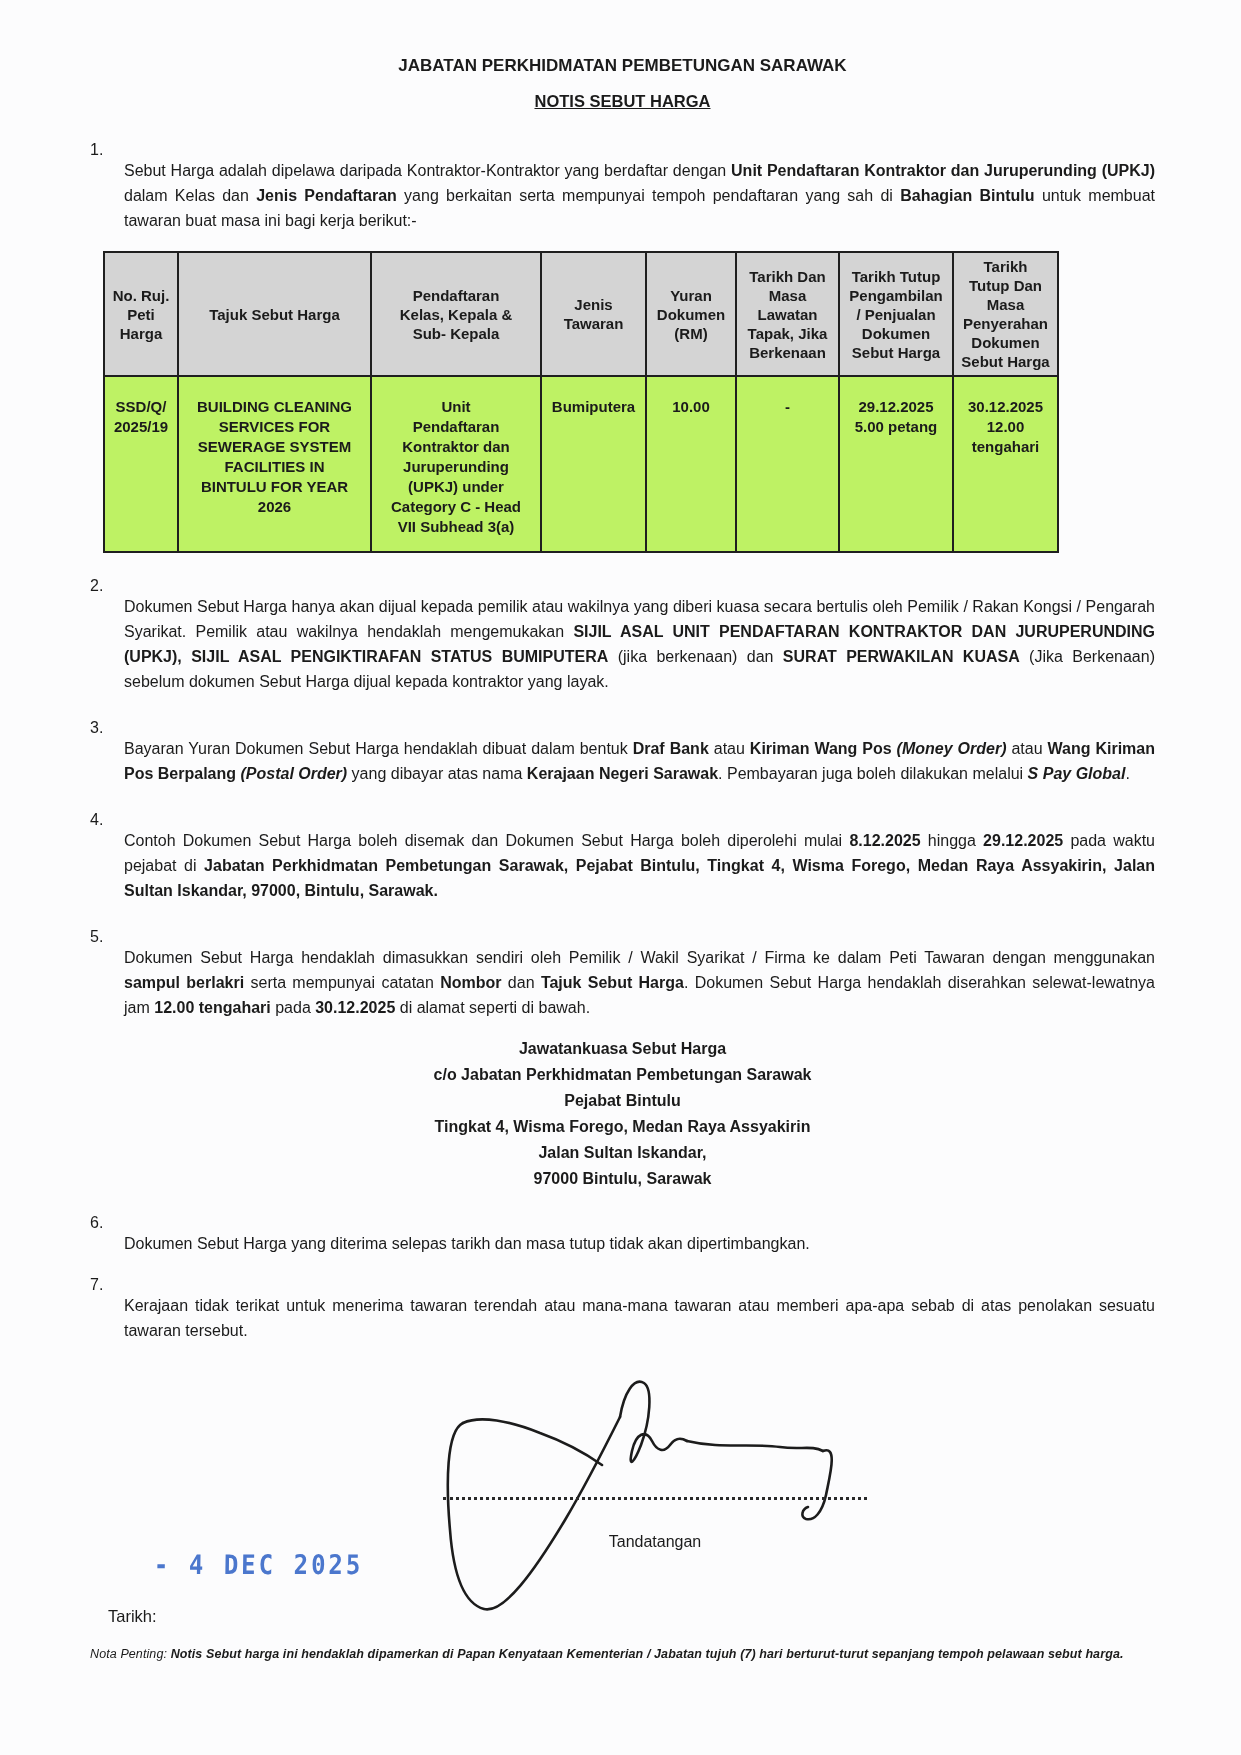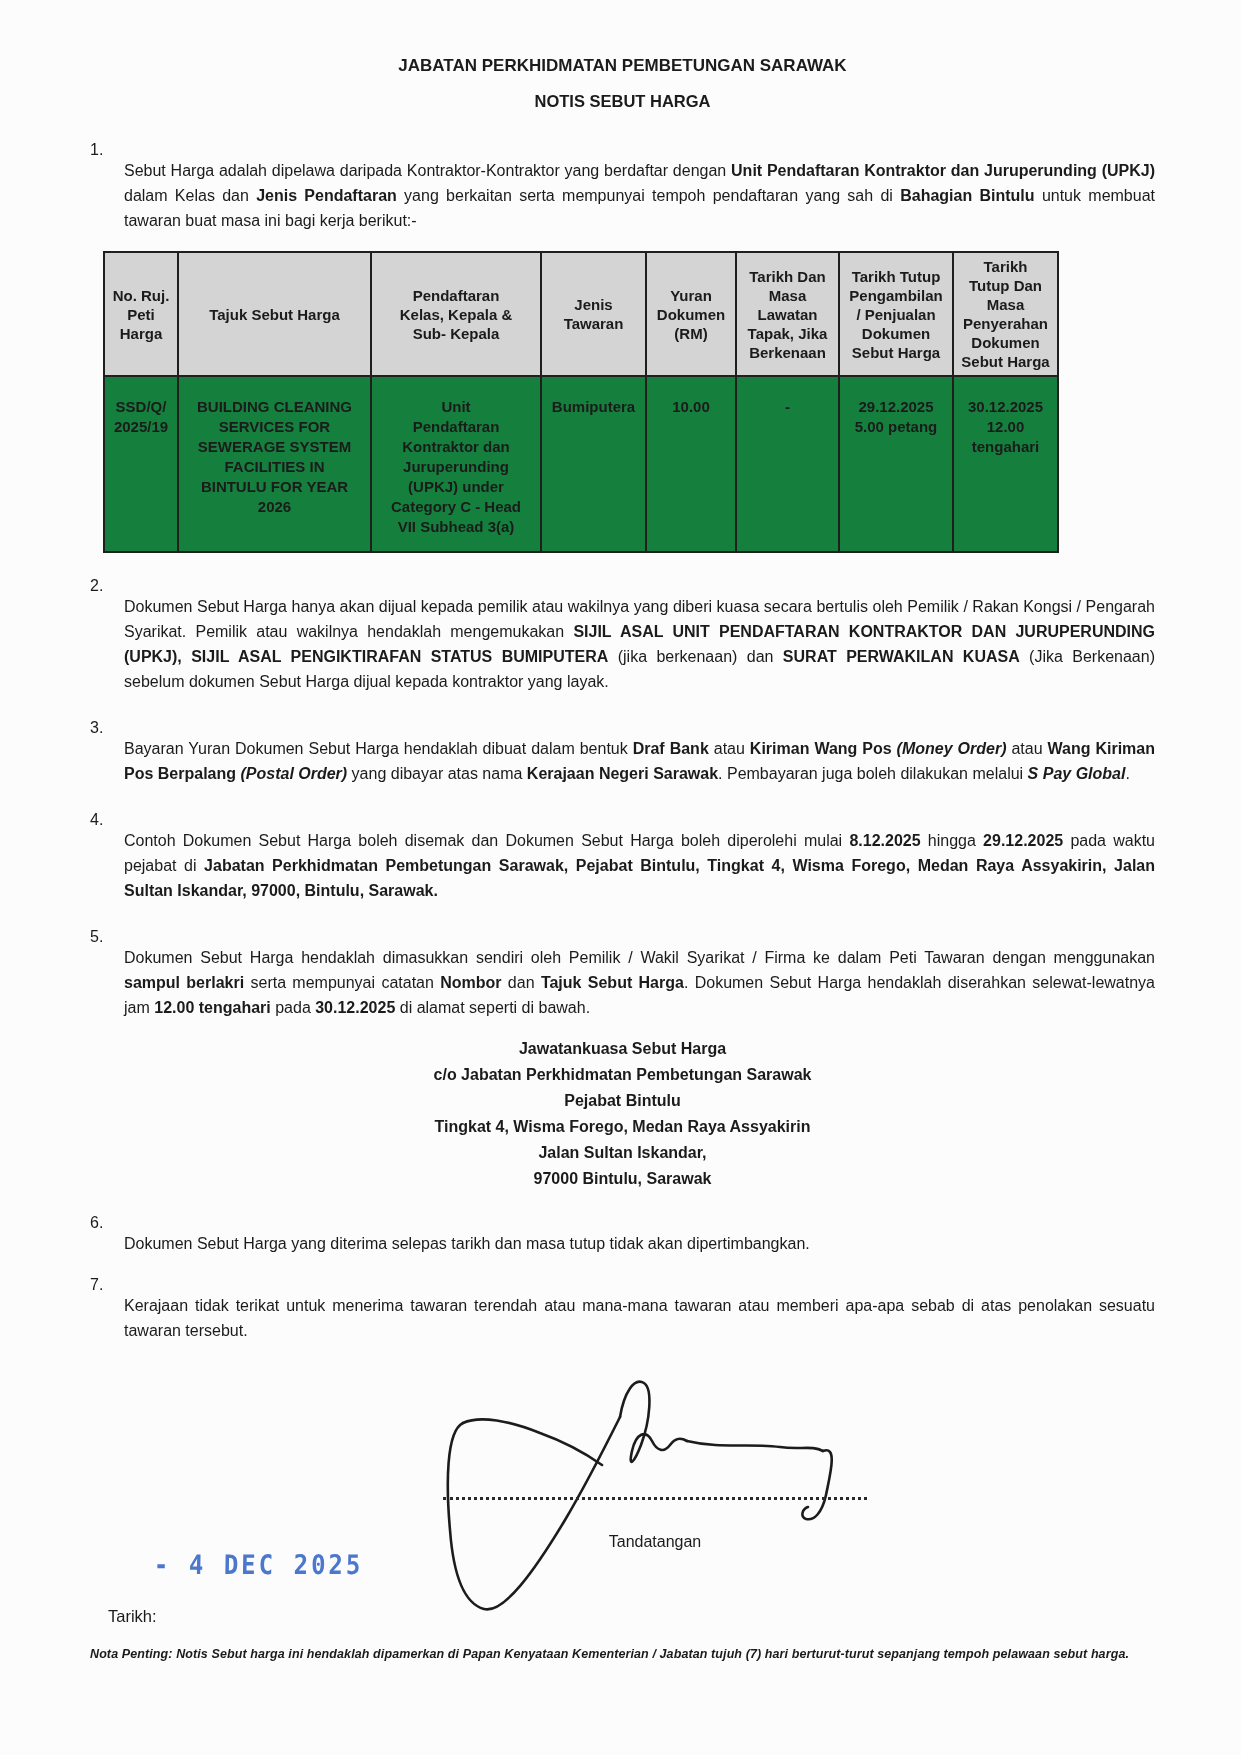--- a/index.html
+++ b/index.html
@@ -11,21 +11,21 @@
     font-family:"Liberation Sans", sans-serif;
     color:#1b1b1b;
     overflow:hidden;
     box-sizing:border-box;
     padding:55px 86px 0 90px;
   }
   .doc-title{
     text-align:center;font-weight:bold;font-size:17px;line-height:22px;
   }
   .doc-subtitle{
-    text-align:center;font-weight:bold;font-size:16.5px;margin-top:15px;
+    text-align:center;font-weight:bold;font-size:16.5px;margin-top:15px;text-decoration:underline;
   }
   .item{display:flex;font-size:16px;line-height:25px;}
   .item .num{width:34px;flex:0 0 34px;}
   .item .txt{flex:1;text-align:justify;margin-top:21px;}
   .mt1{margin-top:26px;}
   .mt2{margin-top:21px;}
   table.quote{
     border-collapse:collapse;
     margin:18px 0 0 13px;
     width:954px;
@@ -43,21 +43,21 @@
     background:#d4d4d4;
     font-size:15px;line-height:19px;
     height:118px;
     vertical-align:middle;
   }
   table.quote td{
     font-size:15px;line-height:20px;
     height:176px;
     vertical-align:top;
     padding-top:20px;
-    background:#15803d;
+    background:#bef264;
   }
   .address{
     text-align:center;font-weight:bold;font-size:16px;line-height:26px;
     margin-top:16px;
   }
   .sig-area{
     position:relative;
     height:295px;
     margin-top:2px;
   }
@@ -230,15 +230,15 @@
         <path d="M 597 96 C 630 104 660 98 690 102 C 710 105 722 100 733 106"></path>
         <path d="M 733 106 C 748 100 740 130 736 150 C 732 168 724 176 716 174 C 710 172 712 164 718 162"></path>
       </g>
     </svg>
     <div class="dotted-line"></div>
     <div class="sig-label">Tandatangan</div>
     <div class="date-stamp">- 4 DEC 2025</div>
     <div class="tarikh-label">Tarikh:</div>
   </div>
 
-  <div class="footer-note"><span style="font-weight: bold; font-style: italic;">Nota Penting: </span><span style="font-weight: bold; font-style: italic;">Notis Sebut harga ini hendaklah dipamerkan di Papan Kenyataan Kementerian / Jabatan tujuh (7) hari berturut-turut sepanjang tempoh pelawaan sebut harga.</span></div>
+  <div class="footer-note"><span style="font-weight: normal; font-style: italic;">Nota Penting: </span><span style="font-weight: bold; font-style: italic;">Notis Sebut harga ini hendaklah dipamerkan di Papan Kenyataan Kementerian / Jabatan tujuh (7) hari berturut-turut sepanjang tempoh pelawaan sebut harga.</span></div>
 
 </div>
 
 </body></html>

